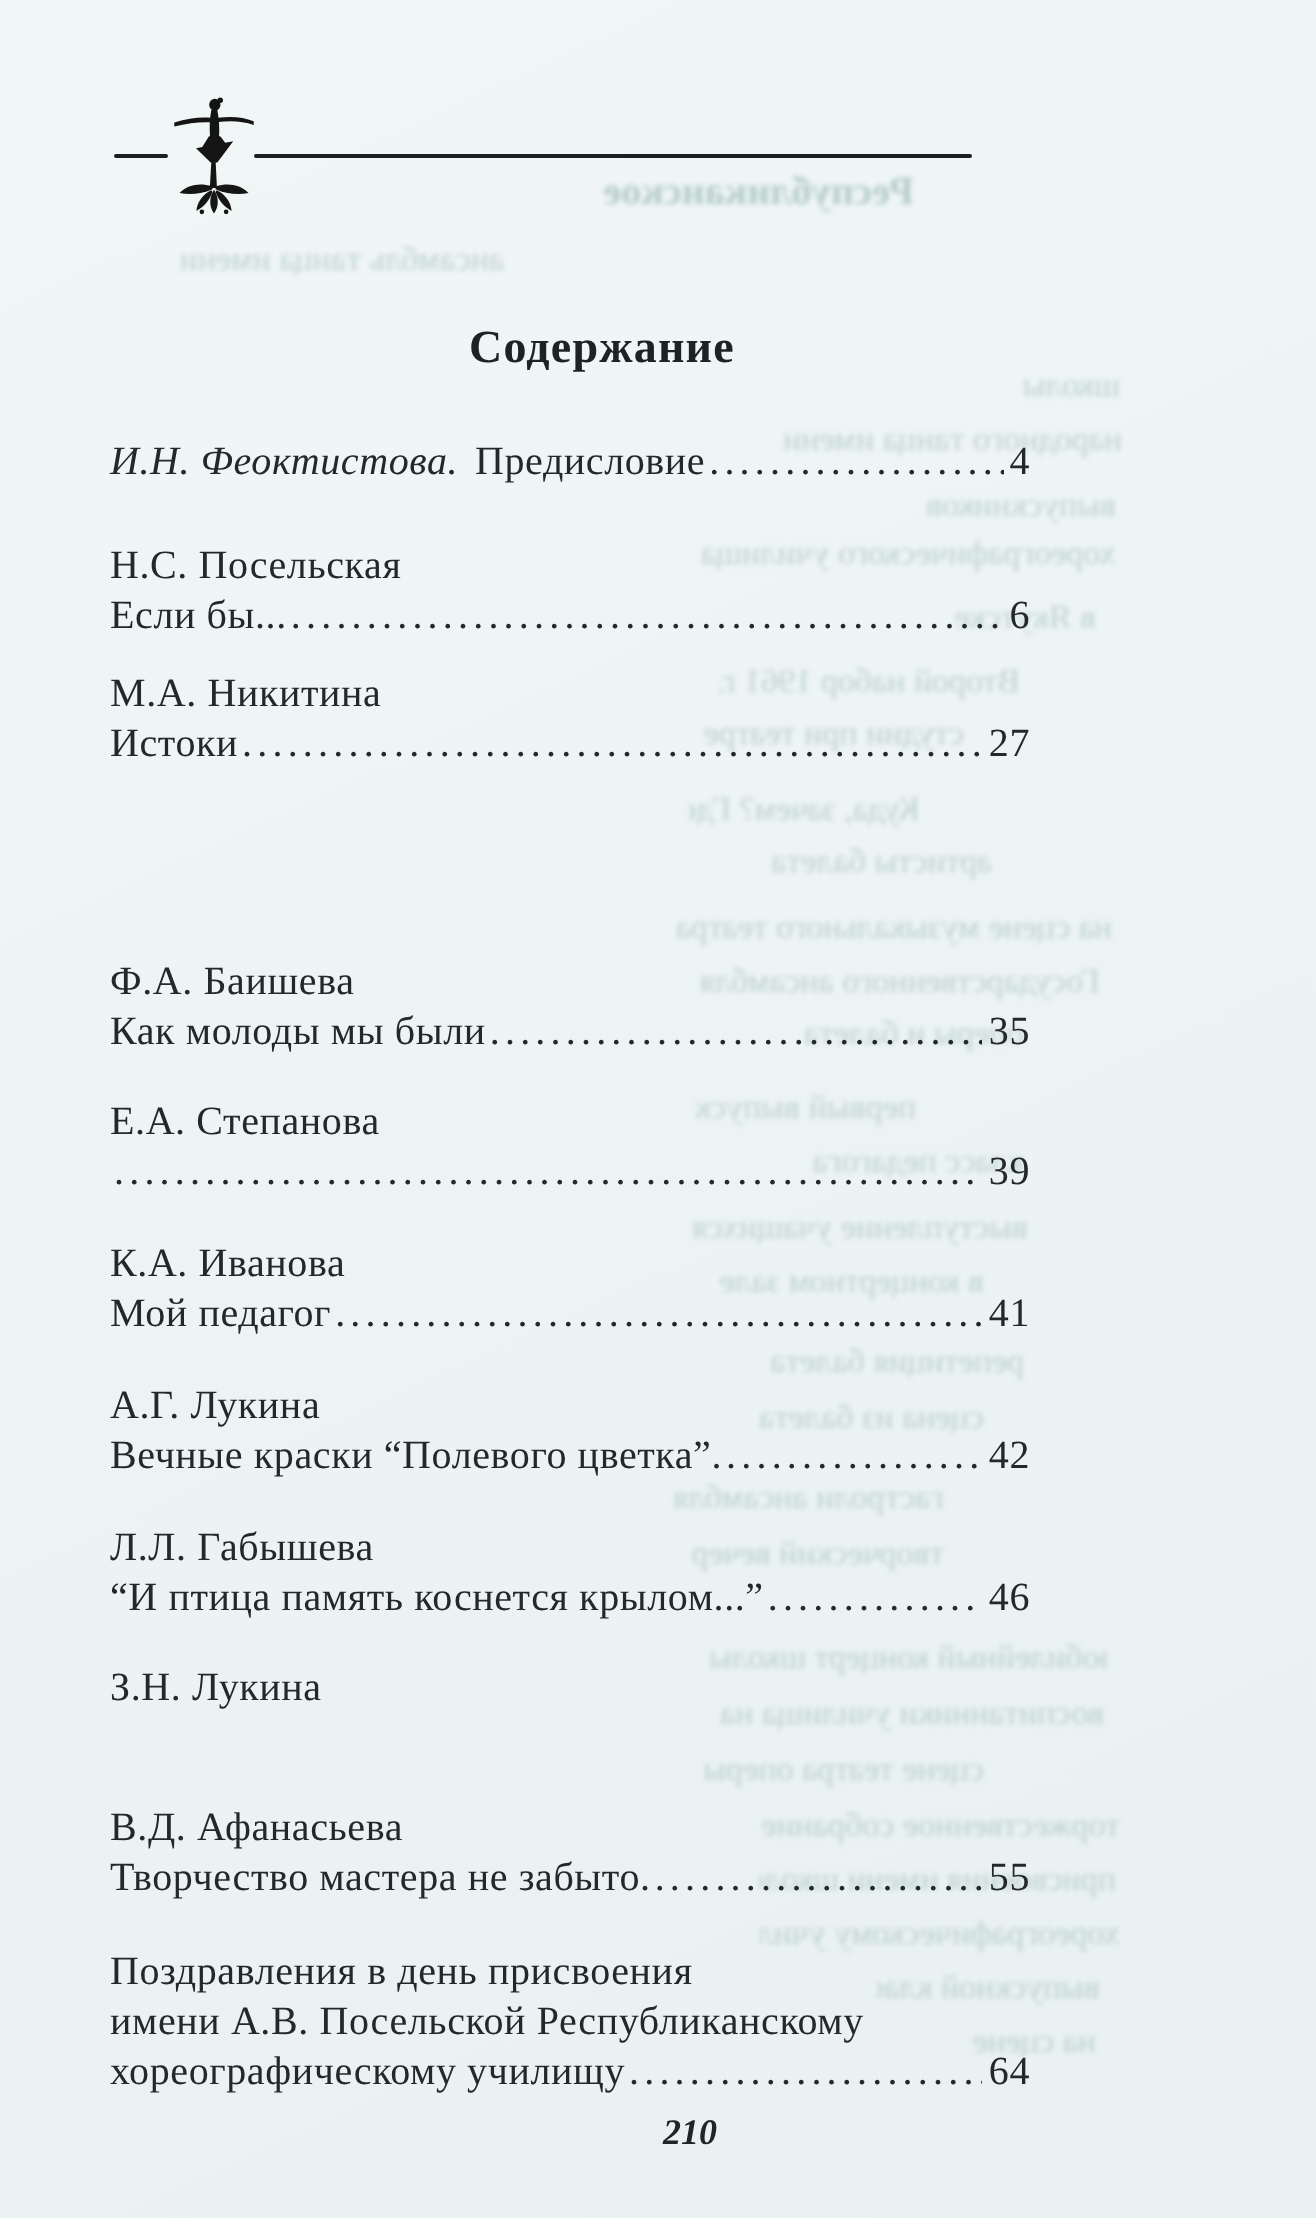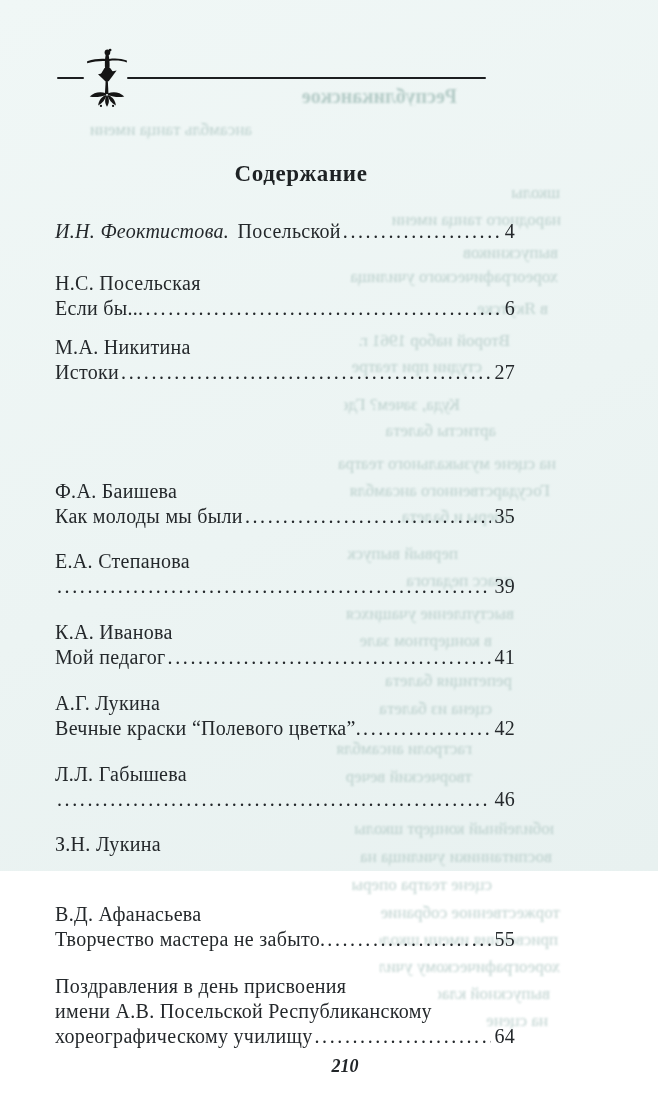--- a/index.html
+++ b/index.html
@@ -1,21 +1,21 @@
 <!DOCTYPE html>
 <html lang="ru"><head>
 <meta charset="utf-8">
 <style>
   html,body{margin:0;padding:0;}
   body{
     width:658px;height:1109px;overflow:hidden;
     font-family:"Liberation Serif","DejaVu Serif",serif;
   }
   .page{
-    position:relative;width:658px;height:871px;
+    position:relative;width:658px;height:1109px;
     background:linear-gradient(155deg,#f0f7f6 0%,#ecf4f3 55%,#e8f1f0 100%);
     color:#24282b;
   }
   
   .ghost-layer{position:absolute;inset:0;z-index:1;pointer-events:none;}
   .ghost{
     position:absolute;color:#b3cac6;opacity:.85;
     font-size:17px;line-height:20px;white-space:nowrap;overflow:hidden;
     transform:scaleX(-1);filter:blur(1.3px);
     font-family:"Liberation Serif","DejaVu Serif",serif;
@@ -111,21 +111,21 @@
         <circle cx="27.8" cy="56.2" r="1.1"></circle>
       </g>
     </svg>
     <div class="orn-line long"></div>
 
     <div class="doc-title">Содержание</div>
 
     <div class="toc-entry" style="top:219px">
       <div class="tline">
         <span class="author-inline">И.Н. Феоктистова.</span>
-        <span class="ttext">Посельской</span>
+        <span class="ttext">Предисловие</span>
         <span class="dots"></span>
         <span class="pg">4</span>
       </div>
     </div>
 
     <div class="toc-entry" style="top:271px">
       <div class="author">Н.С. Посельская</div>
       <div class="tline">
         <span class="ttext">Если бы...</span>
         <span class="dots"></span>
@@ -174,20 +174,21 @@
       <div class="tline">
         <span class="ttext">Вечные краски “Полевого цветка”.</span>
         <span class="dots"></span>
         <span class="pg">42</span>
       </div>
     </div>
 
     <div class="toc-entry" style="top:762px">
       <div class="author">Л.Л. Габышева</div>
       <div class="tline">
+        <span class="ttext">“И птица память коснется крылом...”</span>
         <span class="dots"></span>
         <span class="pg">46</span>
       </div>
     </div>
 
     <div class="toc-entry" style="top:832px">
       <div class="author">З.Н. Лукина</div>
     </div>
 
     <div class="toc-entry" style="top:902px">

